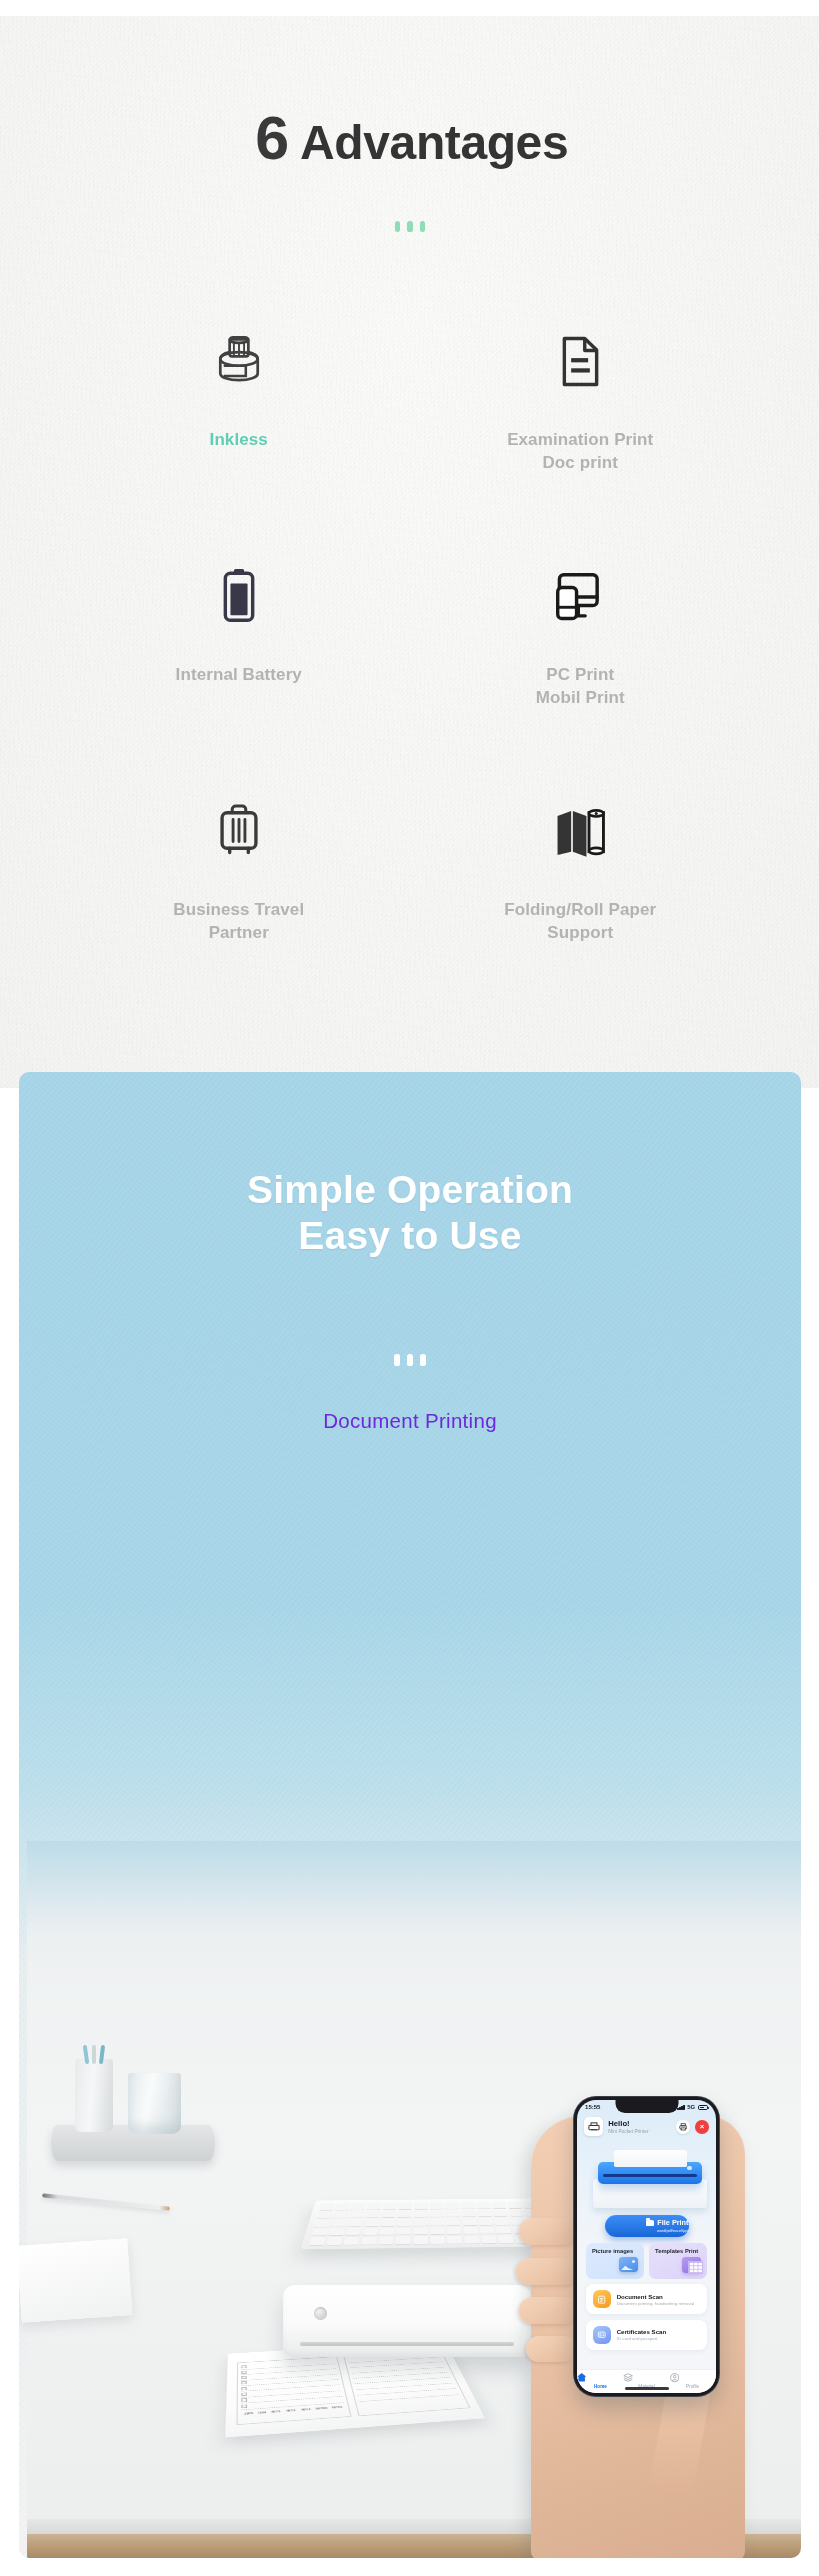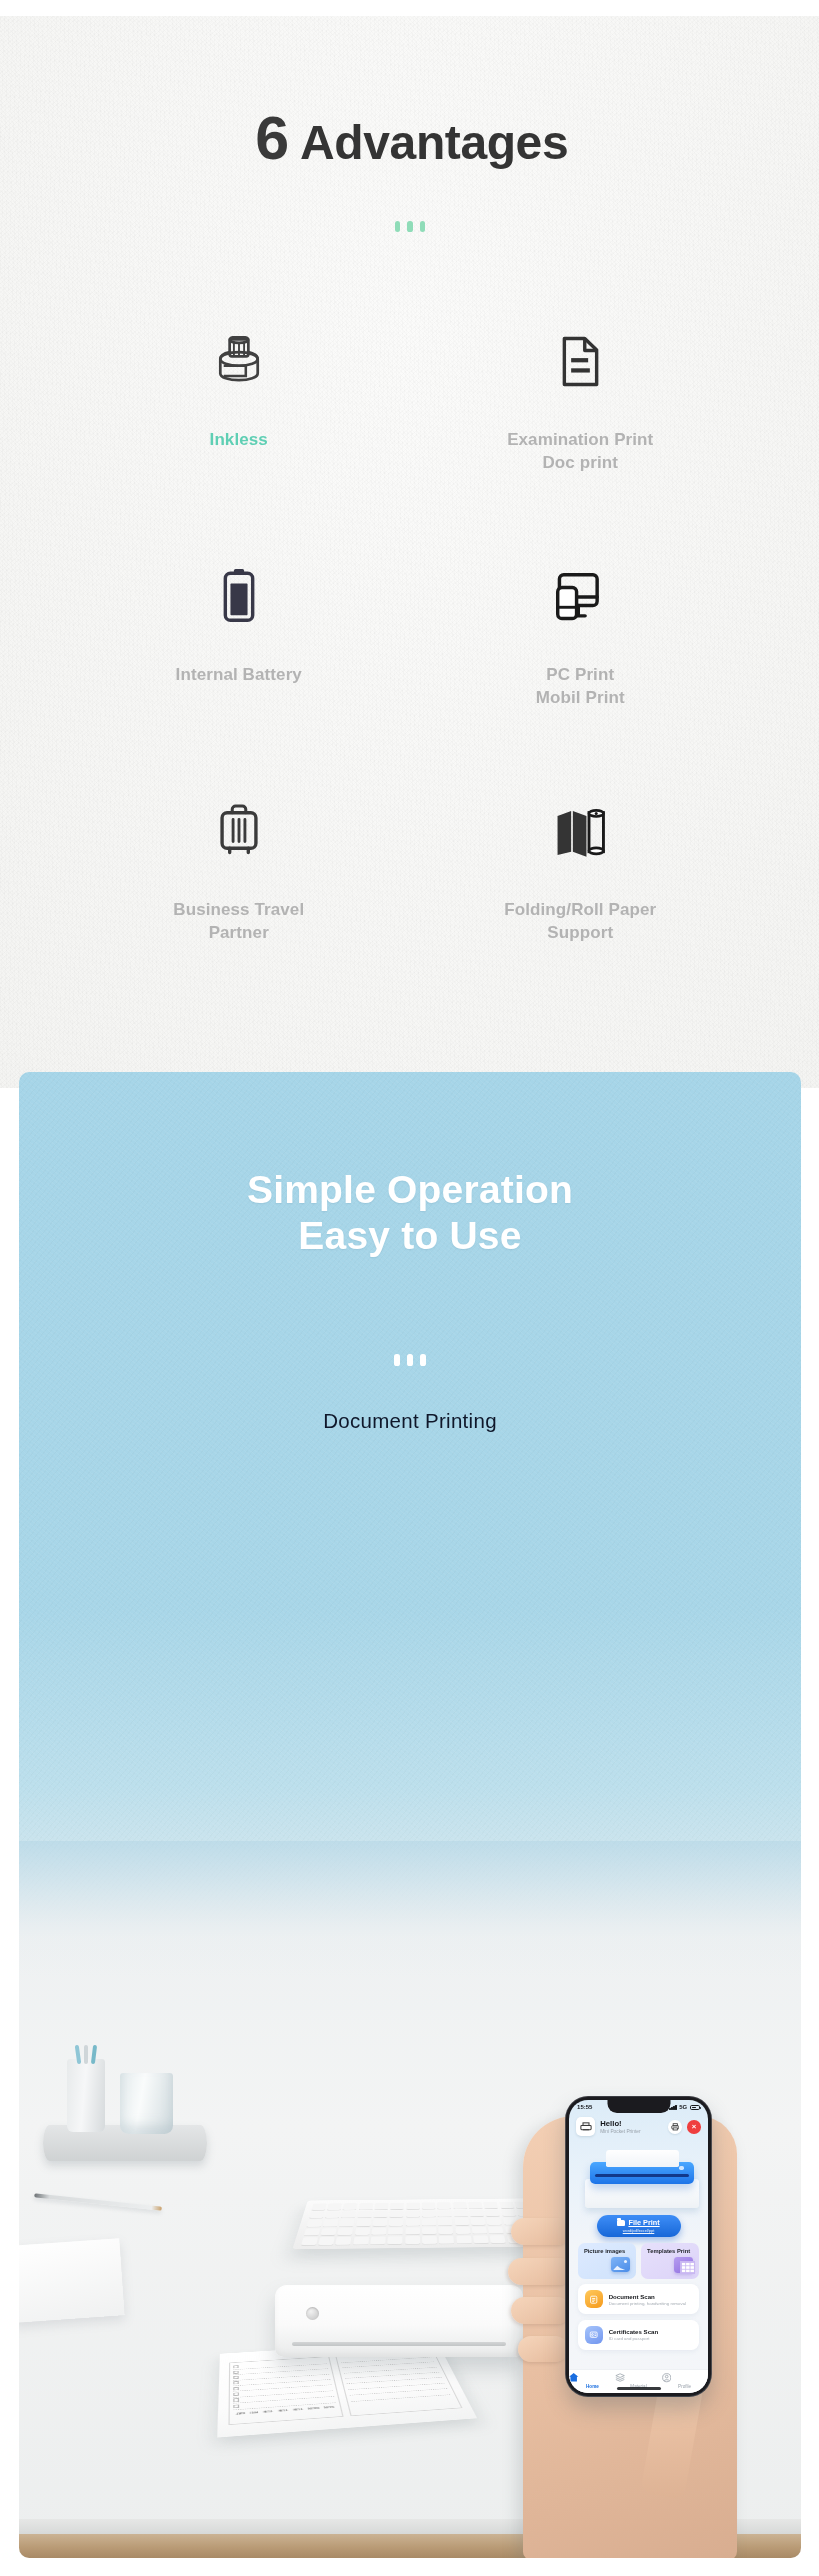--- a/index.html
+++ b/index.html
@@ -143,30 +143,30 @@
   }
 
   .dots-white { position: absolute; left: 0; top: 1354px; width: 820px; }
   .dots-white span { background: #ffffff; width: 6px; height: 12px; }
 
   .blue-sub {
     position: absolute;
     left: 0; top: 1409px;
     width: 820px;
     text-align: center;
-    color: #0f172a;
+    color: #6d28d9;
     font-size: 20.5px;
     font-weight: 400;
     letter-spacing: 0.3px;
   }
 
   
   .desk {
     position: absolute;
-    left: 0; top: 769px;
+    left: 8px; top: 769px;
     width: 782px; height: 717px;
     background: linear-gradient(180deg, rgba(232,240,243,0) 0%, #eef1f2 12%, #f3f4f4 40%, #eceeee 100%);
   }
   .desk-edge {
     position: absolute; left: 0; bottom: 0; width: 782px; height: 24px;
     background: linear-gradient(180deg, #cbb394 0%, #b99b76 55%, #a98a66 100%);
   }
   .desk-shelf {
     position: absolute; left: 0; bottom: 24px; width: 782px; height: 15.4px;
     background: linear-gradient(180deg, #e6e7e6 0%, #d7d9d8 100%);
@@ -390,24 +390,23 @@
     box-shadow: 0 3.4px 6.8px rgba(60,110,160,0.16);
   }
   .hp-dot { position:absolute; right: 13.7px; top: 26.5px; width: 5.1px; height: 3.4px; background:#cfe6ff; border-radius:1.7px; }
 
   .file-print-btn {
     margin: 1.7px auto 0 auto;
     width: 84px; height: 22px;
     background: linear-gradient(180deg, #3e8ef7 0%, #1767d8 100%);
     border-radius: 11px;
     color: #fff;
-    display: flex; flex-direction: column; align-items: center; justify-content: center;
+    display: flex; flex-direction: column; align-items: flex-end; justify-content: center;
     box-shadow: 0 3.4px 7.7px rgba(30,100,210,0.38);
     cursor: pointer;
-    text-decoration: underline;
   }
   .fp-top { display: flex; align-items: center; gap: 3.4px; font-size: 7.3px; font-weight: 700; }
   .fp-folder { width: 7.7px; height: 6px; background: #fff; border-radius: 0.9px 1.7px 0.9px 0.9px; position: relative; }
   .fp-folder::before { content:""; position:absolute; left:0; top:-1.7px; width:3.4px; height:1.7px; background:#fff; border-radius:0.9px 0.9px 0 0;}
   .fp-sub { font-size: 3.9px; opacity: 0.92; margin-top: 0.4px; }
 
   .card-row { display: flex; gap: 5.1px; padding: 6.8px 8.5px 0 8.5px; }
   .mini-card {
     flex: 1; height: 36px; border-radius: 6.8px; position: relative;
     padding: 5.1px 6px; overflow: hidden;

